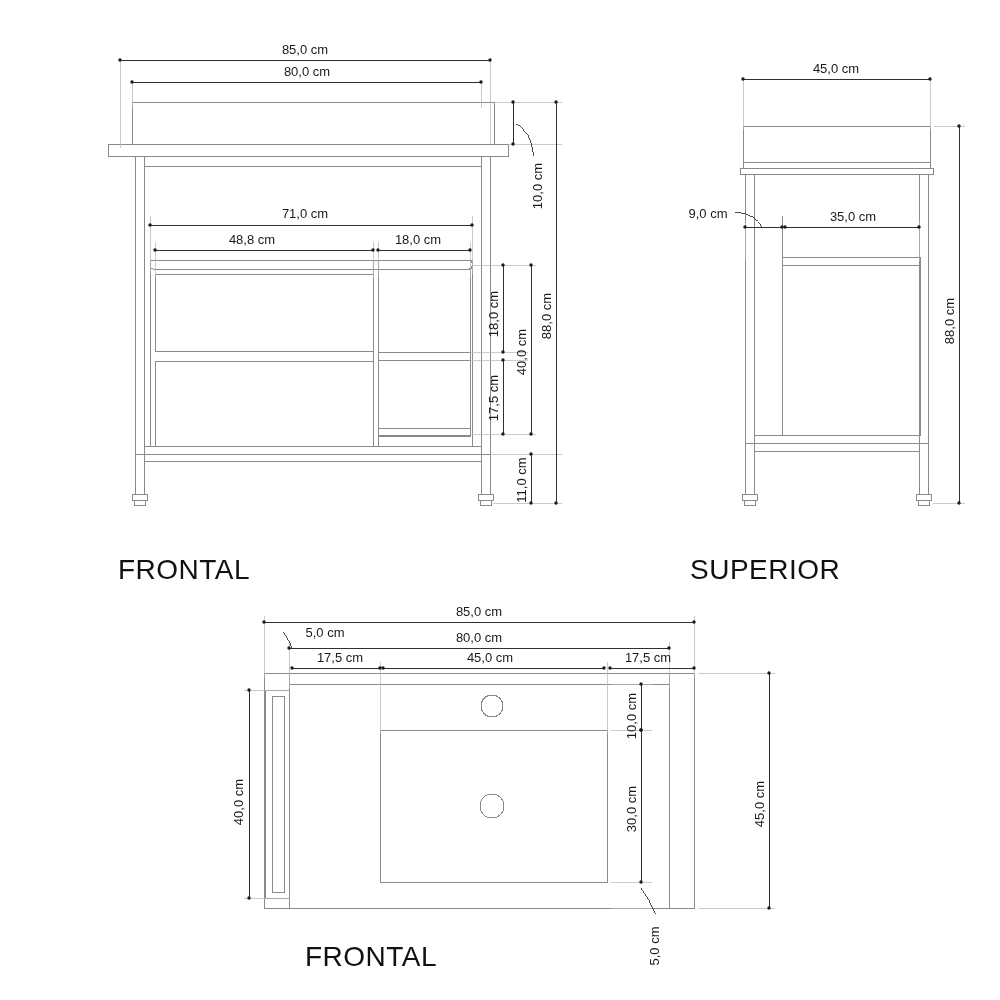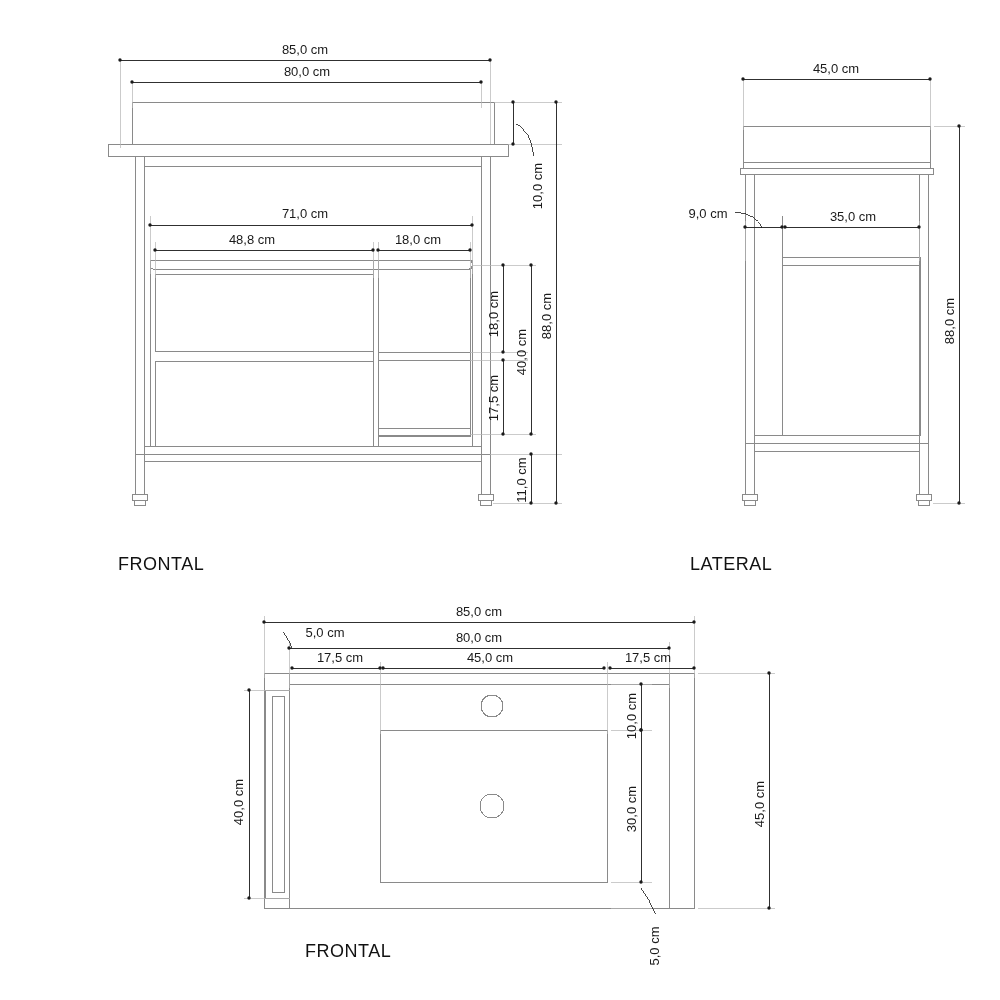--- a/index.html
+++ b/index.html
@@ -24,21 +24,21 @@
   svg.cad {
     position: absolute;
     top: 0; left: 0;
     width: 1000px;
     height: 1000px;
     display: block;
   }
   .view-label {
     position: absolute;
     font-family: "Liberation Sans", sans-serif;
-    font-size: 18px;
+    font-size: 28px;
     font-weight: 400;
     color: #111111;
     letter-spacing: 0.5px;
     white-space: nowrap;
   }
   #label-frontal { left: 118px; top: 538px; }
   #label-lateral { left: 690px; top: 538px; }
   #label-superior { left: 305px; top: 925px; }
 
   .dim-text {
@@ -279,16 +279,16 @@
     <text class="dim-text" x="648" y="646" text-anchor="middle">17,5 cm</text>
 
     <text class="dim-text-v" x="243" y="786" text-anchor="middle" transform="rotate(-90 243 786)">40,0 cm</text>
     <text class="dim-text-v" x="636" y="700" text-anchor="middle" transform="rotate(-90 636 700)">10,0 cm</text>
     <text class="dim-text-v" x="636" y="793" text-anchor="middle" transform="rotate(-90 636 793)">30,0 cm</text>
     <text class="dim-text-v" x="764" y="788" text-anchor="middle" transform="rotate(-90 764 788)">45,0 cm</text>
     <text class="dim-text-v" x="659" y="930" text-anchor="middle" transform="rotate(-90 659 930)">5,0 cm</text>
   </svg>
 
   <div class="view-label" id="label-frontal">FRONTAL</div>
-  <div class="view-label" id="label-lateral">LATERAL</div>
+  <div class="view-label" id="label-lateral">SUPERIOR</div>
   <div class="view-label" id="label-superior">FRONTAL</div>
 
 </div>
 
 </body></html>

